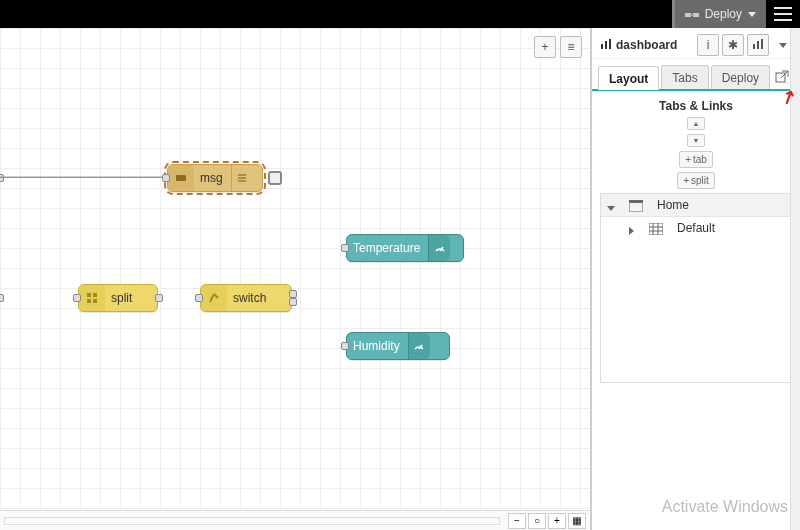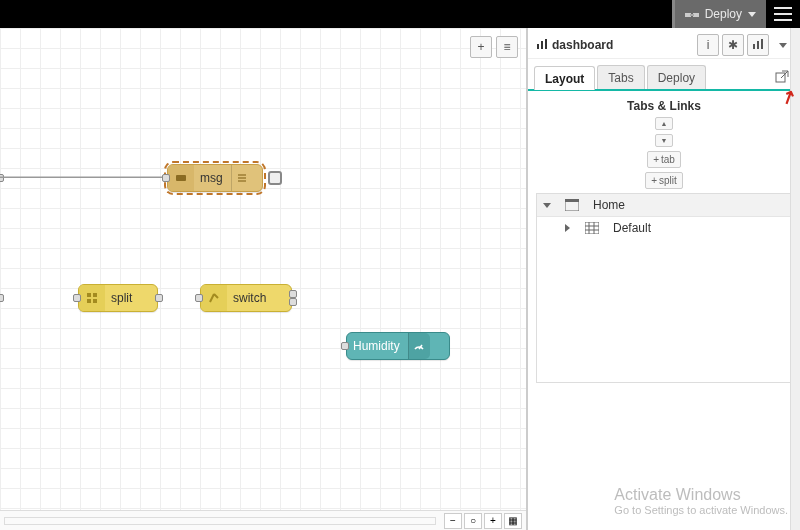--- a/index.html
+++ b/index.html
@@ -45,38 +45,38 @@
   .node.switch .tab{ background:#e5cf58;}
   .node.temp { left:346px; top:206px; width:118px; background:#5fb5b5; border-color:#3a8b8b; color:#fff;}
   .node.temp .tail{ background:#4ea3a3; border-left:1px solid rgba(0,0,0,0.15);}
   .node.hum { left:346px; top:304px; width:104px; background:#5fb5b5; border-color:#3a8b8b; color:#fff;}
   .node.hum .tail{ background:#4ea3a3; border-left:1px solid rgba(0,0,0,0.15);}
   .origin-port { position:absolute; left:-4px; width:8px; height:8px; background:#ddd; border:1px solid #888; border-radius:2px; transform:translateY(-50%);}
   .canvas-footer { position:absolute; left:0; right:0; bottom:0; height:20px; border-top:1px solid #ddd; background:#fafafa; display:flex; align-items:center; justify-content:flex-end; gap:2px; padding:0 4px; z-index:3;}
   .canvas-footer .scroll-track{ flex:1; height:8px; border:1px solid #ddd; margin-right:6px;}
   .canvas-footer .mini-btn{ width:18px; height:16px; border:1px solid #ccc; background:#fff; font-size:10px; display:flex; align-items:center; justify-content:center; cursor:pointer;}
   
-  .sidebar { width:273px; background:#fff; display:flex; flex-direction:column; border-left:1px solid #ccc; position:relative;}
+  .sidebar { width:209px; background:#fff; display:flex; flex-direction:column; border-left:1px solid #ccc; position:relative;}
   .side-head { display:flex; align-items:center; padding:6px 6px 2px 8px; gap:4px; border-bottom:1px solid #eee;}
   .side-title { font-size:12px; font-weight:bold; color:#333; display:flex; align-items:center; gap:4px; flex:1;}
   .side-title .ico{font-weight:normal;}
   .side-tools{display:flex; gap:3px;}
   .side-tools .icon-btn{width:22px;height:22px;}
   .side-caret-btn{width:16px;height:22px;border:none;background:none;}
   .tabs { display:flex; border-bottom:2px solid #14b8a6; padding:6px 6px 0 6px; gap:2px; align-items:flex-end;}
   .tab-btn { border:1px solid #ccc; border-bottom:none; background:#eee; color:#555; font-size:12px; padding:5px 10px 4px; border-radius:3px 3px 0 0; cursor:pointer;}
   .tab-btn.active { background:#fff; font-weight:600; color:#222; position:relative; top:1px;}
   .tabs .spacer{flex:1;}
   .ext-link{ width:20px;height:20px; position:relative; cursor:pointer;}
   .arrow-annot{ position:absolute; color:#d1281c; font-size:18px; font-weight:bold; right:4px; top:58px; z-index:10; transform:rotate(-25deg); pointer-events:none;}
   .section { padding:8px 8px 4px 8px; display:flex; align-items:center; gap:4px;flex-direction:column;}
   .section .title{ font-size:12px; font-weight:600; color:#333; flex:1;}
   .pill-btn{ border:1px solid #ccc; background:#f7f7f7; font-size:10px; color:#666; padding:2px 5px; border-radius:2px; cursor:pointer; display:flex; align-items:center; gap:2px;}
   .tree { border:1px solid #ddd; margin:0 8px; height:190px; overflow:auto; background:#fff;}
-  .tree-row{ display:flex; align-items:center; gap:14px; font-size:12px; color:#333; padding:4px 6px; cursor:pointer;}
+  .tree-row{ display:flex; align-items:flex-end; gap:14px; font-size:12px; color:#333; padding:4px 6px; cursor:pointer;}
   .tree-row.l0{ background:#f2f2f2; border-bottom:1px solid #e5e5e5;}
   .tree-row.l1{ padding-left:26px;}
   .tree-row .tw{ width:8px; height:8px; display:inline-flex; align-items:center; justify-content:center;}
   .chev-down{width:0;height:0;border-left:4px solid transparent;border-right:4px solid transparent;border-top:5px solid #666;}
   .chev-right{width:0;height:0;border-top:4px solid transparent;border-bottom:4px solid transparent;border-left:5px solid #666;}
   .dash-ico, .grid-ico{ width:14px; height:12px; display:inline-block; }
   .watermark{ position:absolute; right:12px; bottom:14px; text-align:left; color:#bdbdbd; z-index:5;}
   .watermark .t1{ font-size:16px; }
   .watermark .t2{ font-size:11px; }
   .vscroll{ position:absolute; right:0; top:0; bottom:0; width:10px; background:#f0f0f0; border-left:1px solid #ddd;}
@@ -166,20 +166,30 @@
           <div class="tab">
               <svg width="14" height="14">
                 <path d="M3 11 L7 3 M7 3 L11 7" stroke="#a38b1f" stroke-width="2" fill="none"></path>
               </svg>
             </div>
           <span class="label">switch</span>
           <span class="port-out dual-1"></span>
           <span class="port-out dual-2"></span>
         </div>
 
+        <div class="node temp">
+          <span class="port-in"></span>
+          <span class="label">Temperature</span>
+          <div class="tail">
+              <svg width="14" height="14">
+                <path d="M3 10 A5 5 0 0 1 11 10" stroke="#fff" stroke-width="1.5" fill="none"></path>
+                <line x1="7" y1="10" x2="10" y2="6" stroke="#fff" stroke-width="1.5"></line>
+              </svg>
+            </div>
+        </div>
 
         <div class="node hum">
           <span class="port-in"></span>
           <span class="label">Humidity</span>
           <div class="tail">
               <svg width="14" height="14">
                 <path d="M3 10 A5 5 0 0 1 11 10" stroke="#fff" stroke-width="1.5" fill="none"></path>
                 <line x1="7" y1="10" x2="10" y2="6" stroke="#fff" stroke-width="1.5"></line>
               </svg>
             </div>
@@ -286,18 +296,17 @@
                 <line x1="0" y1="8" x2="14" y2="8" stroke="#666"></line>
                 <line x1="4" y1="0" x2="4" y2="12" stroke="#666"></line>
                 <line x1="9" y1="0" x2="9" y2="12" stroke="#666"></line>
               </svg></span>
           <span>Default</span>
         </div>
       </div>
 
       <div class="watermark">
         <div class="t1">Activate Windows</div>
-        <div class="t2">Go to Settings to activate Windows.</div>
       </div>
     </div>
     <div class="vscroll"></div>
   </div>
 </div>
 
 </body></html>

